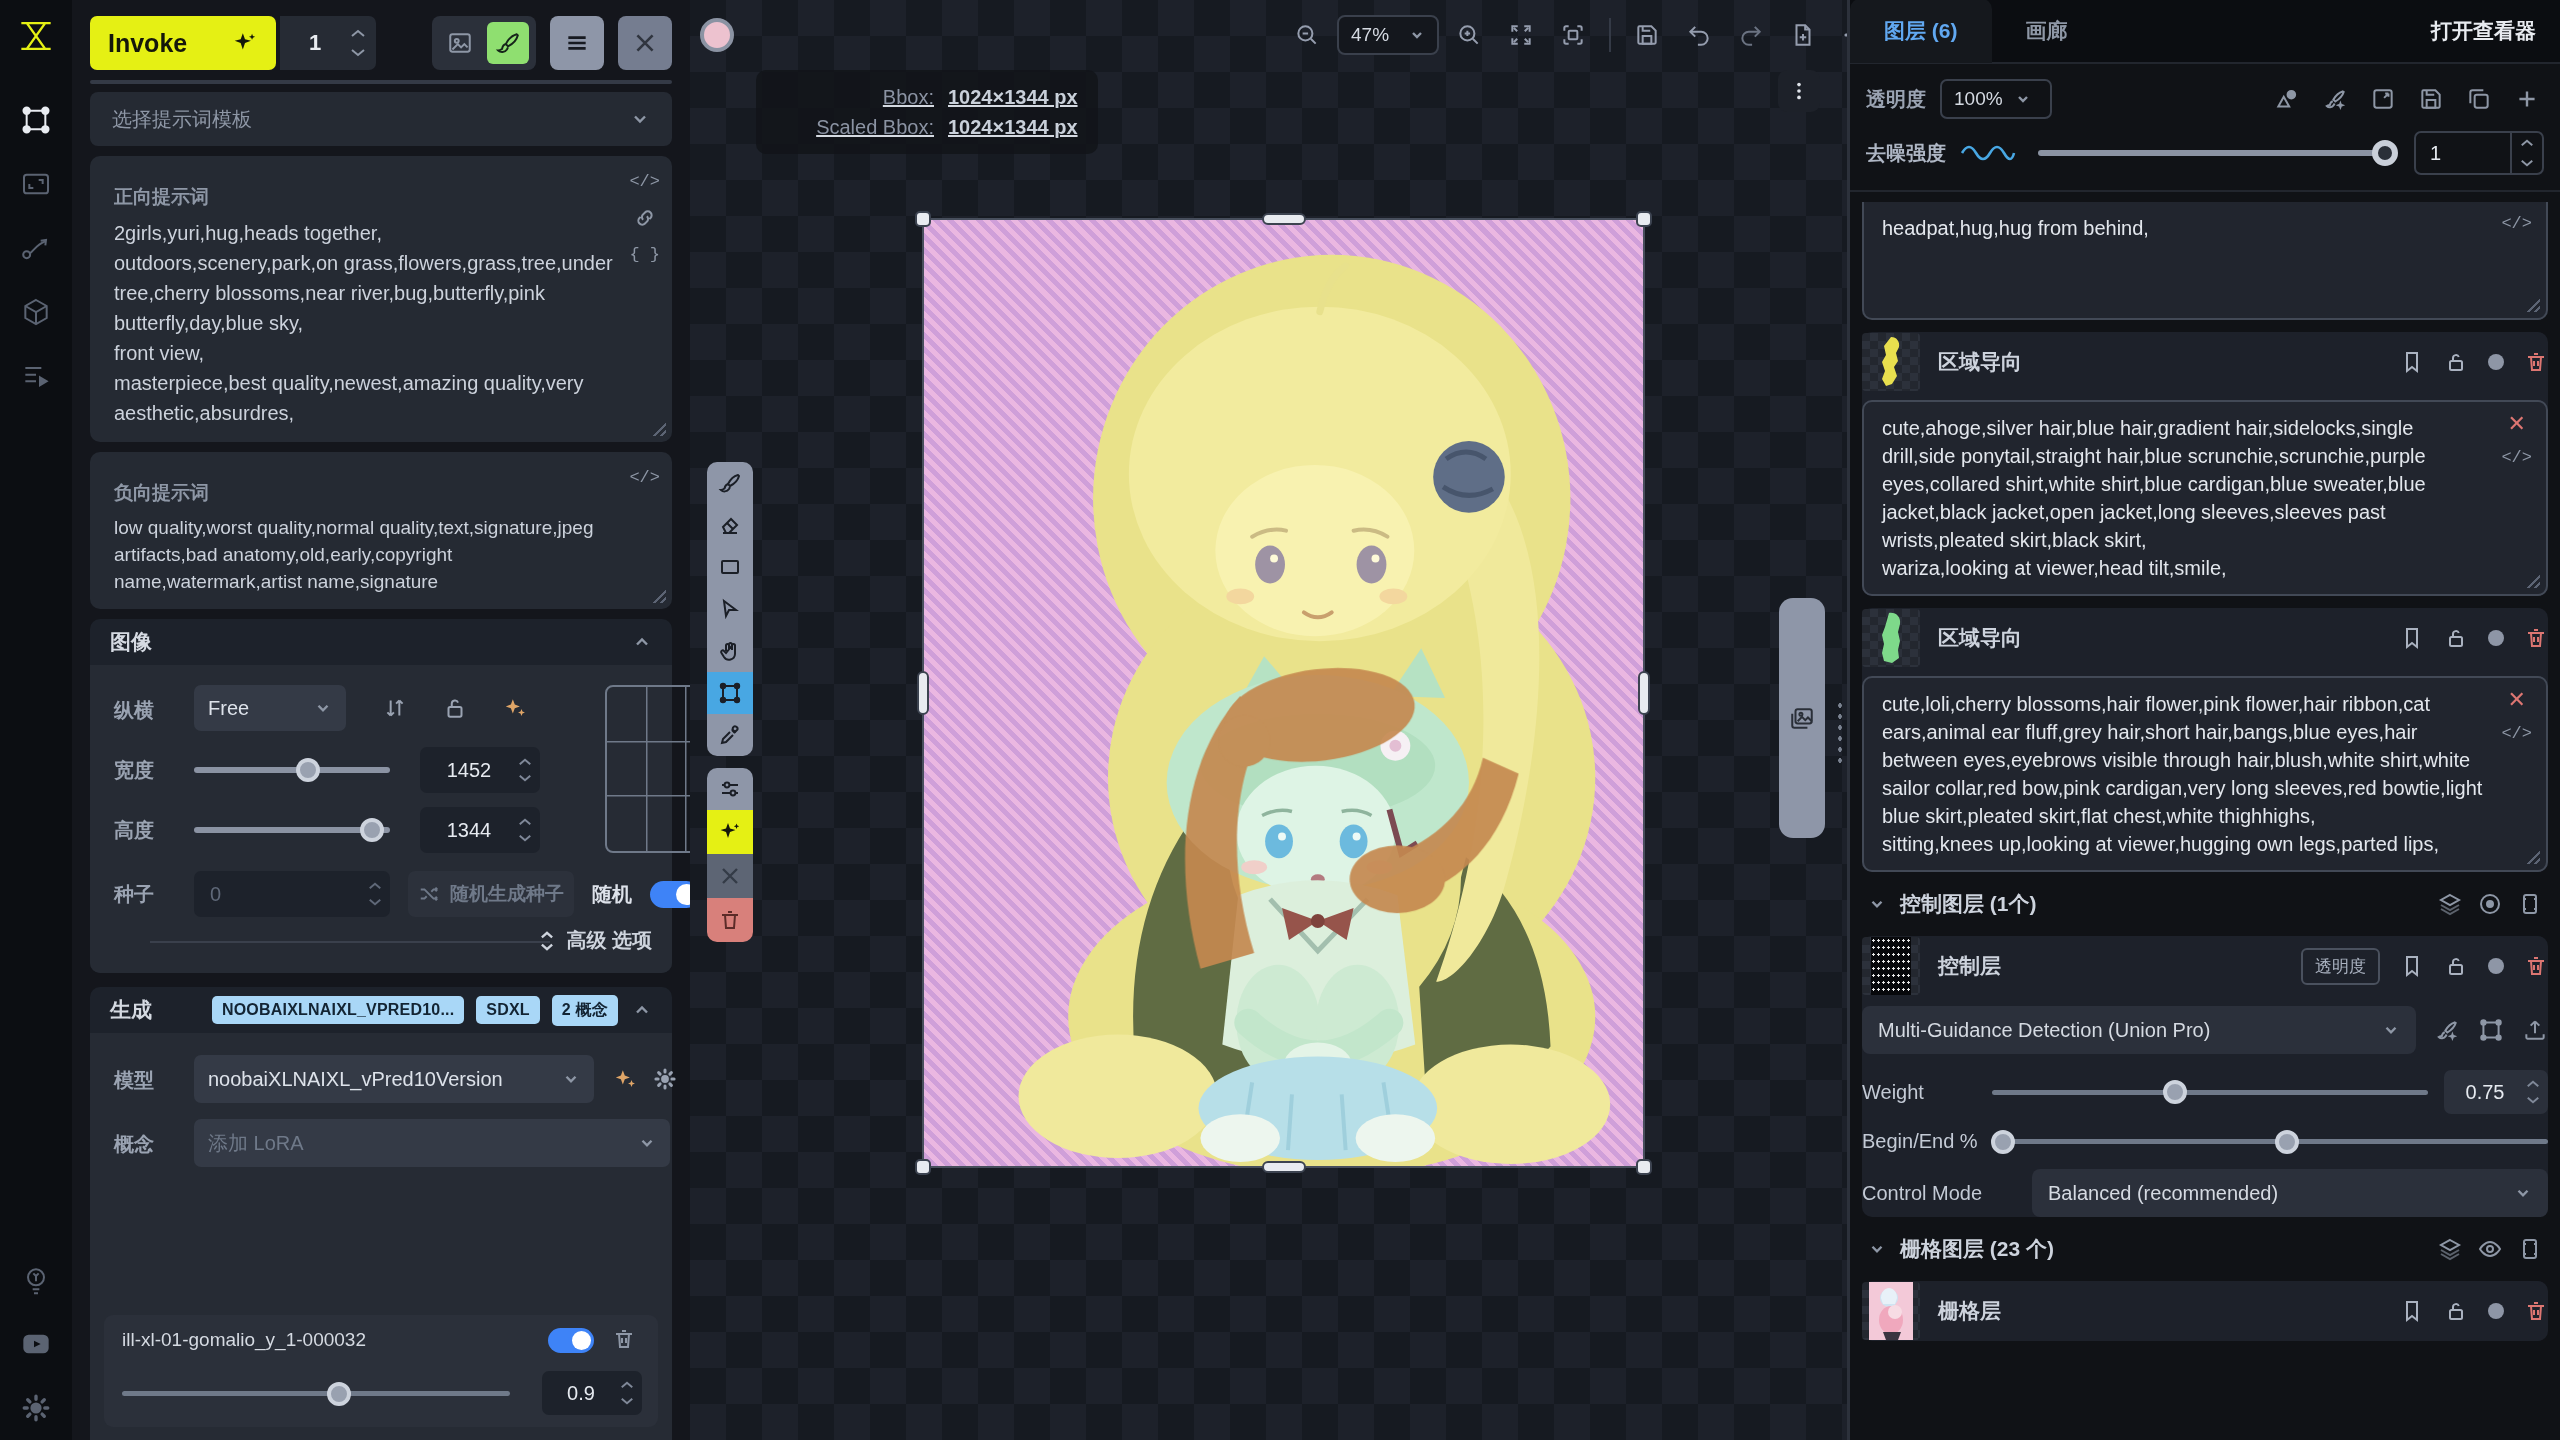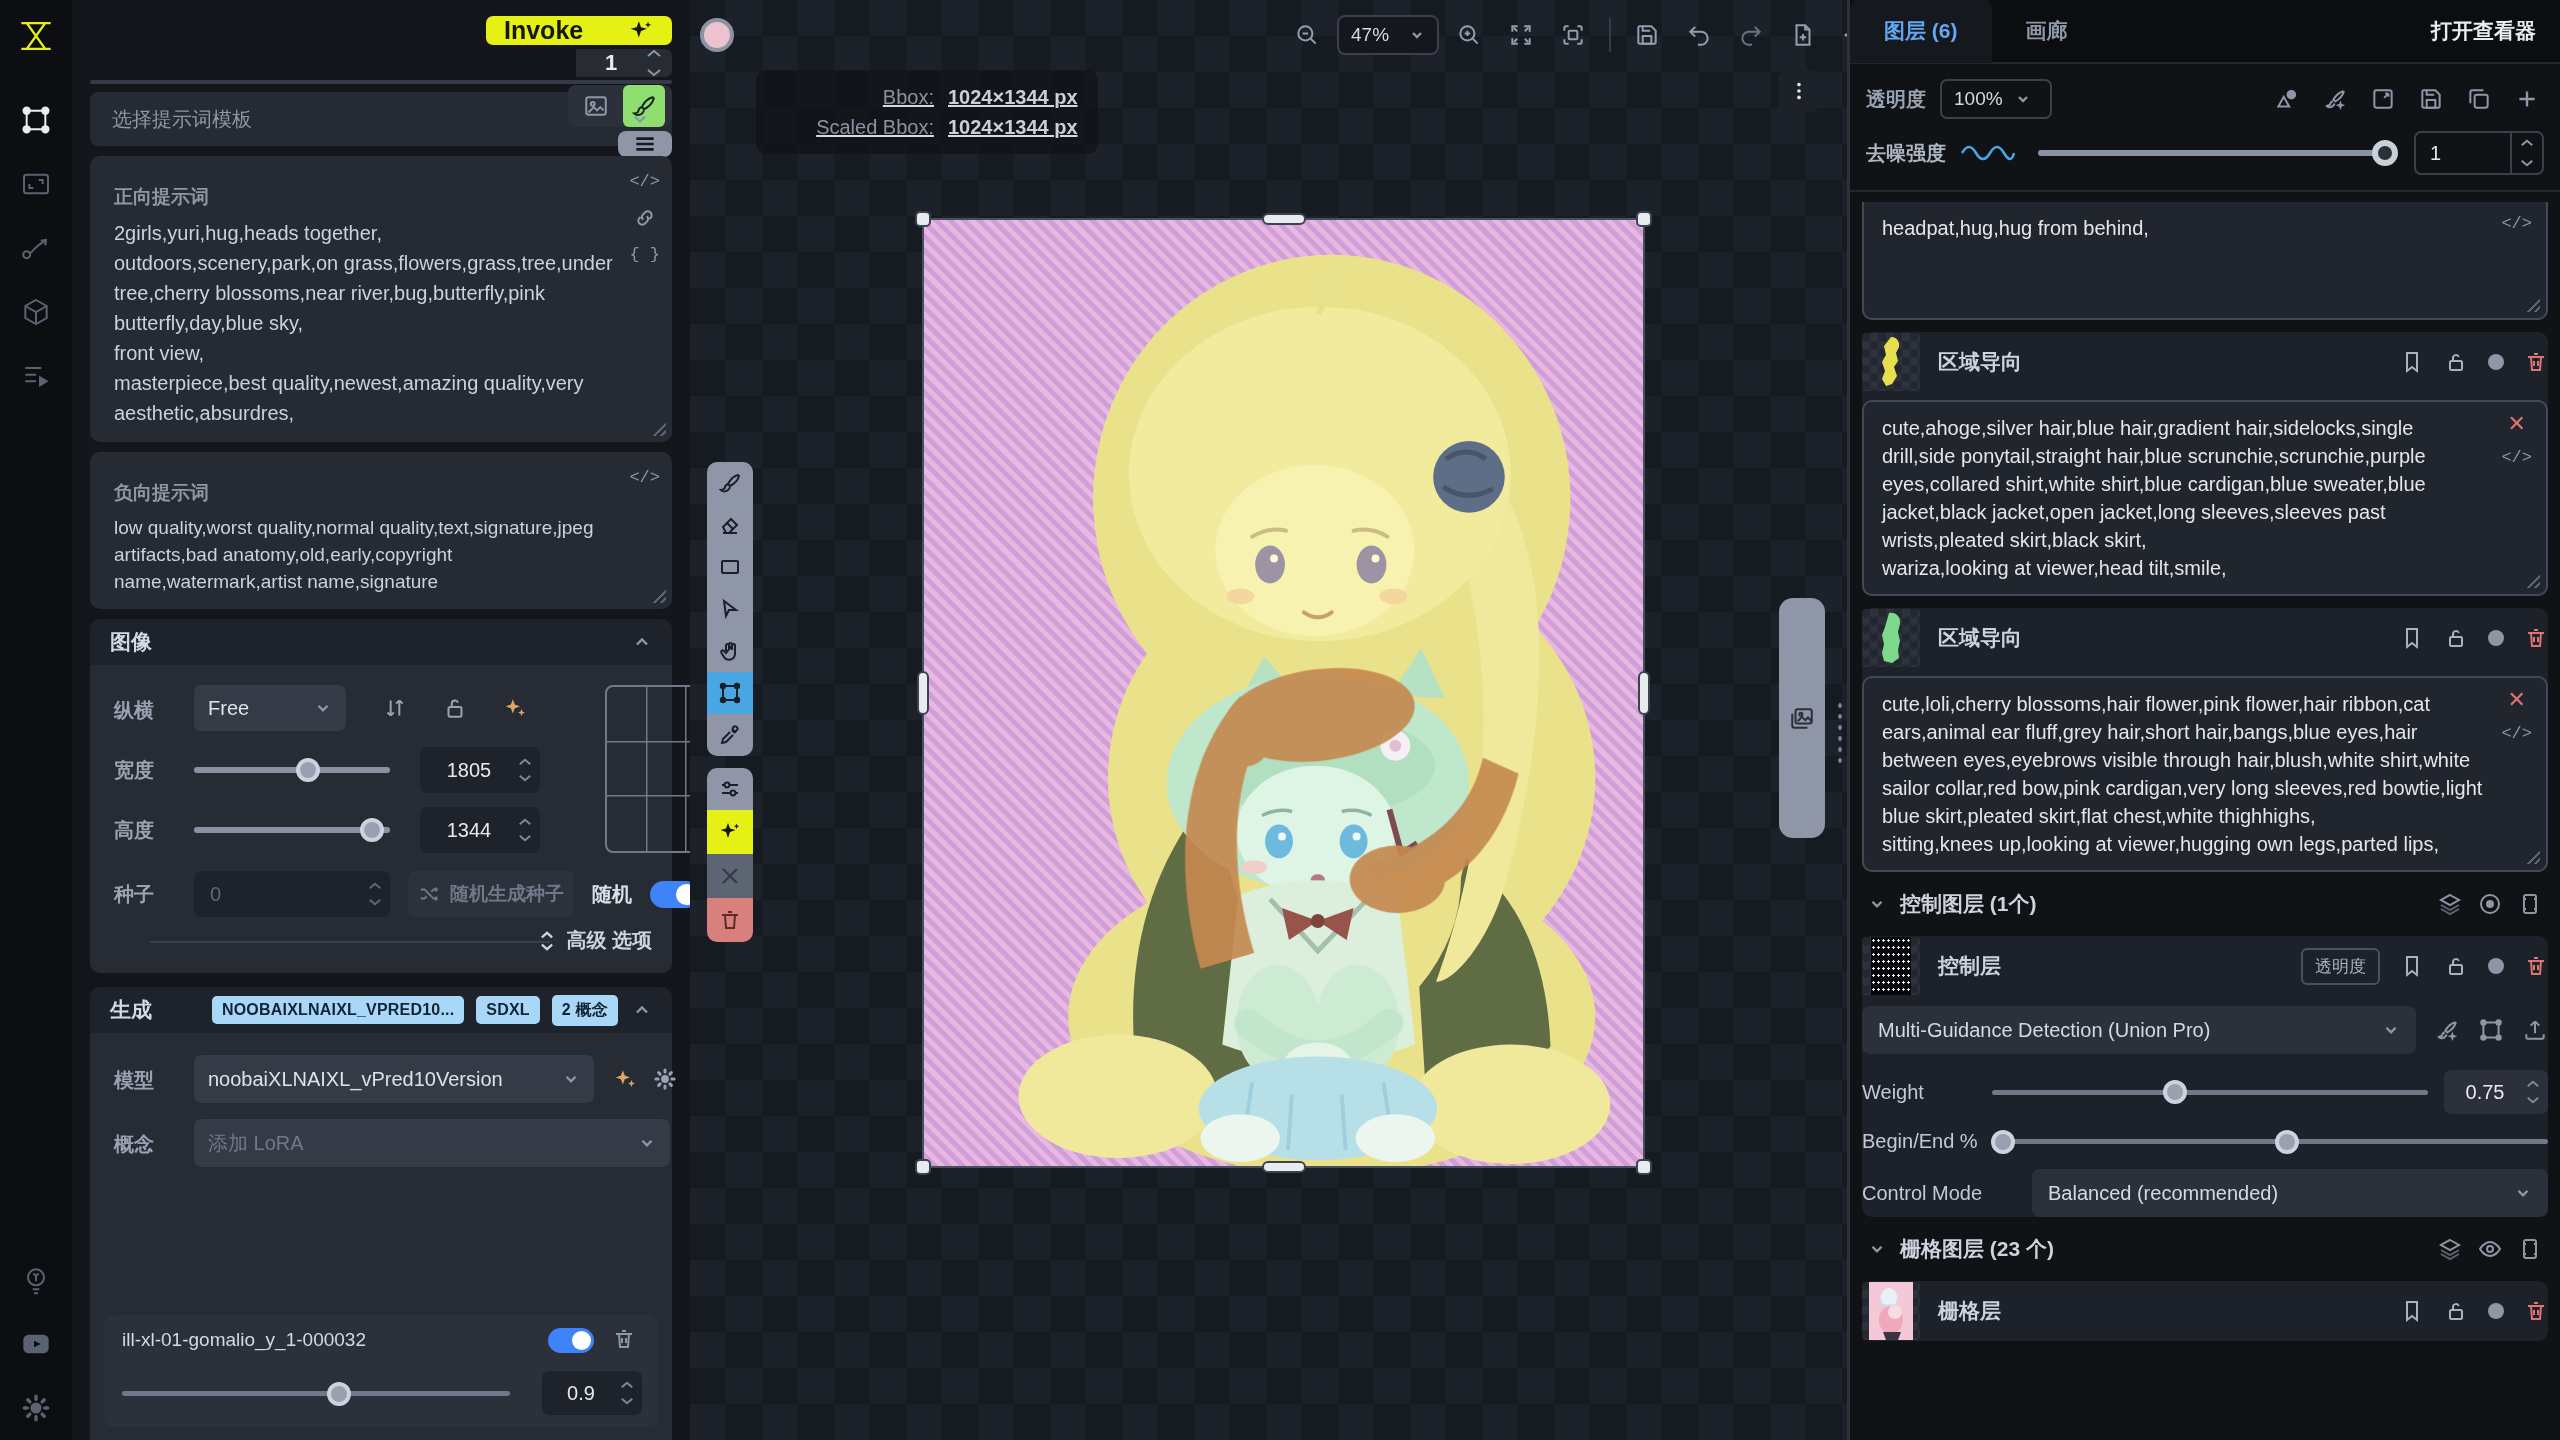--- a/index.html
+++ b/index.html
@@ -13,21 +13,21 @@
 
   
   .rail { width:72px; background:#0c0e12; display:flex; flex-direction:column; align-items:center; flex:none; }
   .rail .logo { margin:14px 0 30px; }
   .rail-btn { width:44px; height:44px; display:flex; align-items:center; justify-content:center; color:#5b6372; margin:10px 0; }
   .rail-btn.active { color:#e9ecf1; }
   .rail-spacer { flex:1; }
 
   
   .left-panel { width:618px; flex:none; background:#14161c; position:relative; overflow:hidden; padding:0 18px; }
-  .top-row { display:flex; align-items:flex-end; margin-top:16px; height:54px; gap:4px;flex-direction:column; }
+  .top-row { display:flex; align-items:flex-start; margin-top:16px; height:54px; gap:4px; }
   .invoke-btn { width:186px; height:54px; background:#e5f014; border-radius:7px; display:flex; align-items:center; justify-content:space-between; padding:0 18px; color:#15170a; font-size:25px; font-weight:700; }
   .queue-box { width:96px; height:54px; background:#262b34; border-radius:0 7px 7px 0; display:flex; align-items:center; color:#e9ecf1; font-size:22px; font-weight:700; position:relative; }
   .queue-box .cnt { flex:1; text-align:center; }
   .queue-box .steps { display:flex; flex-direction:column; gap:10px; margin-right:10px; color:#8e97a6; }
   .tr-gap { flex:1; }
   .tool-pair { height:54px; background:#2b303a; border-radius:8px; display:flex; align-items:center; padding:0 7px; gap:6px; }
   .tp-btn { width:42px; height:42px; border-radius:6px; display:flex; align-items:center; justify-content:center; color:#8e97a6; }
   .tp-btn.brush-active { background:#8fdf70; color:#16251a; }
   .sq-btn { width:54px; height:54px; border-radius:8px; display:flex; align-items:center; justify-content:center; margin-left:10px; }
   .sq-btn.menu { background:#8e96a8; color:#171a21; }
@@ -337,21 +337,21 @@
               <path d="M18 13l.9 2.3 2.3.9-2.3.9-.9 2.3-.9-2.3-2.3-.9 2.3-.9z"></path>
             </svg>
           </span>
         <div class="ratio-preview"></div>
 
         <span class="f-label" style="top:92px;">宽度</span>
         <div class="slider" style="left:104px; top:102px; width:196px;">
             <div class="knob" style="left:58%;"></div>
           </div>
         <div class="numbox" style="left:330px; top:82px; width:120px; height:46px;">
-          <span class="nv">1805</span>
+          <span class="nv">1452</span>
           <span class="steps">
               <svg class="ic" width="14" height="8" viewBox="0 0 16 9" stroke="currentColor" stroke-width="2" fill="none">
                 <path d="M2 7l6-5 6 5"></path>
               </svg>
               <svg class="ic" width="14" height="8" viewBox="0 0 16 9" stroke="currentColor" stroke-width="2" fill="none">
                 <path d="M2 2l6 5 6-5"></path>
               </svg>
             </span>
         </div>
 

